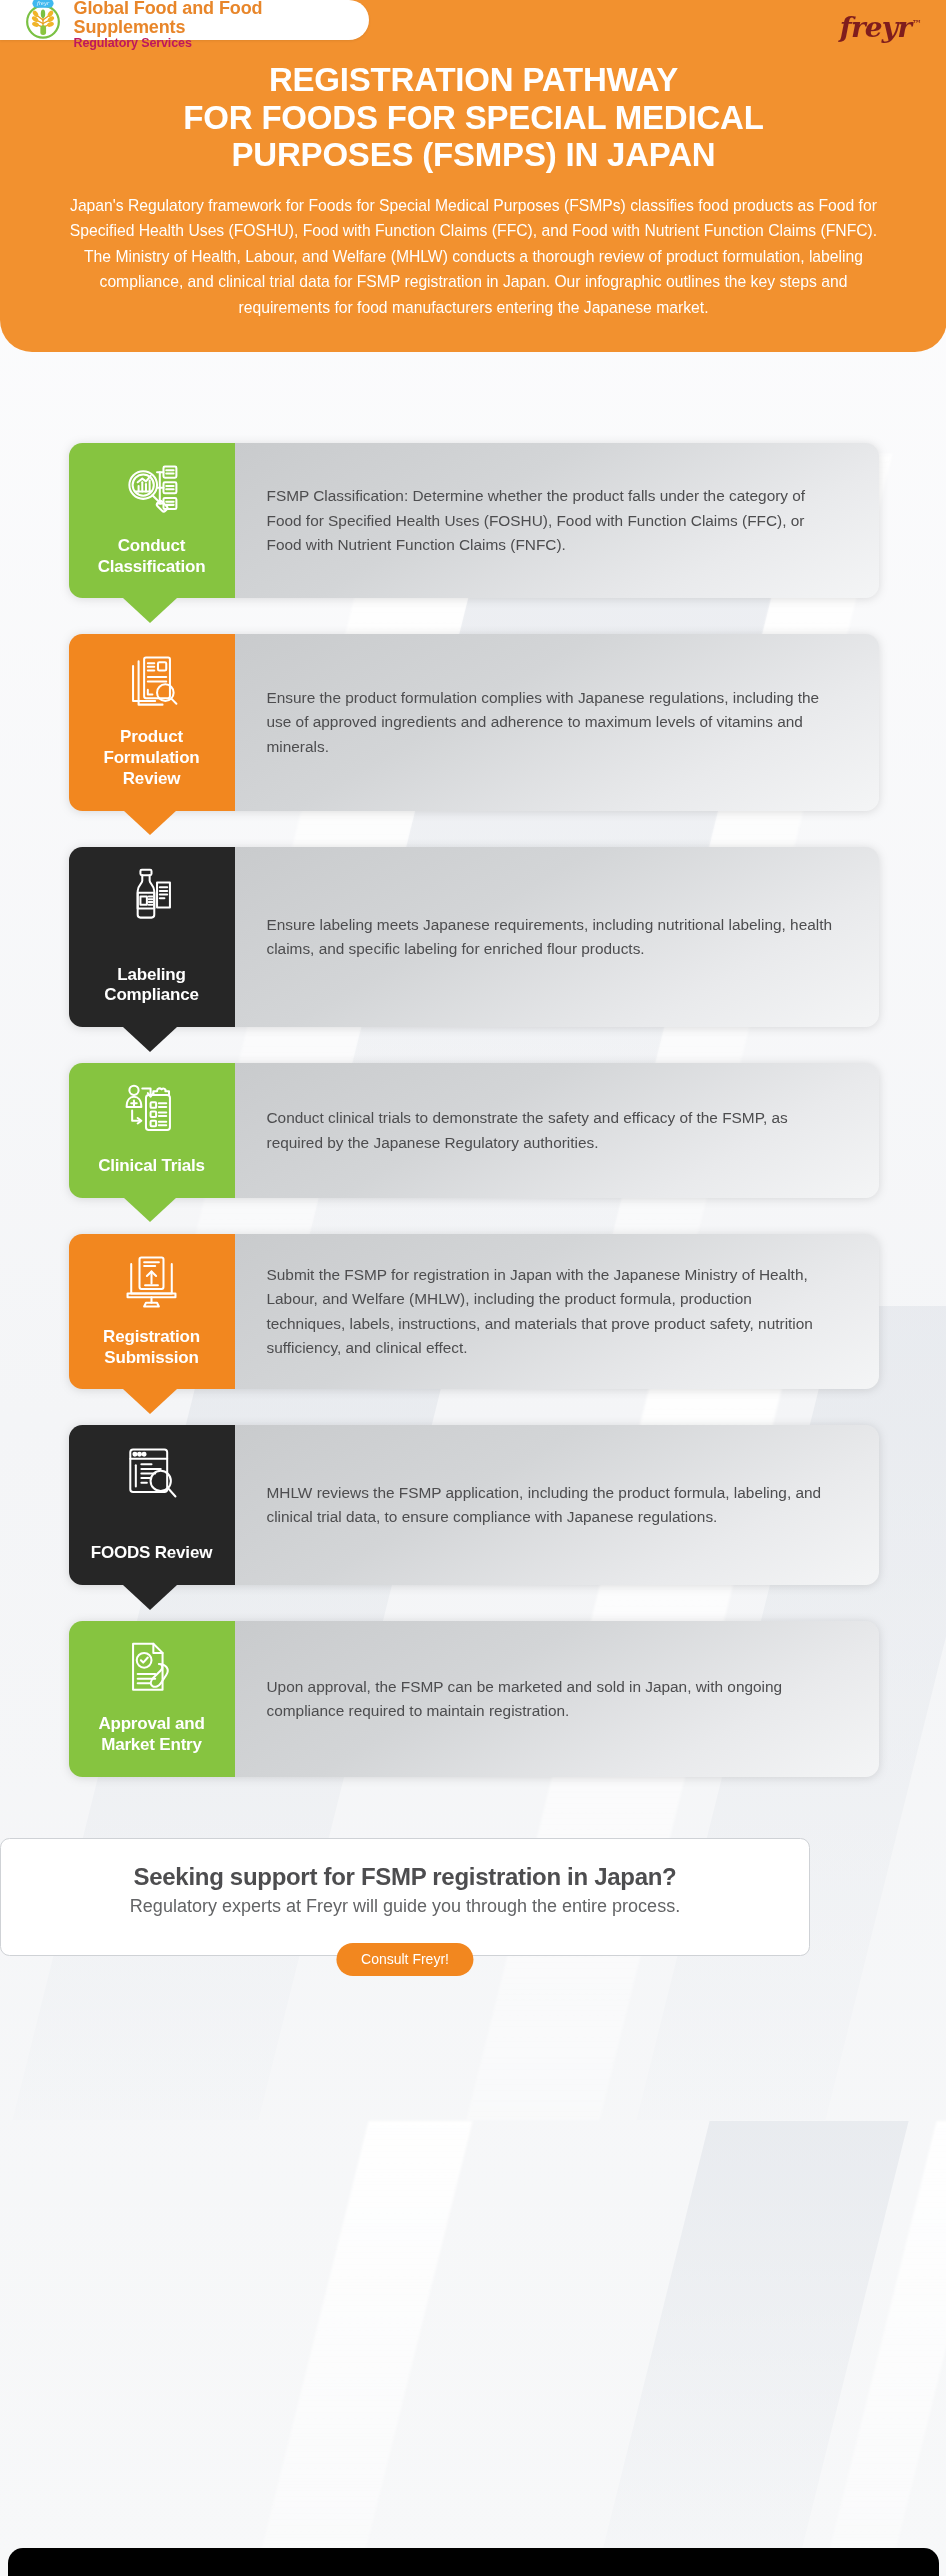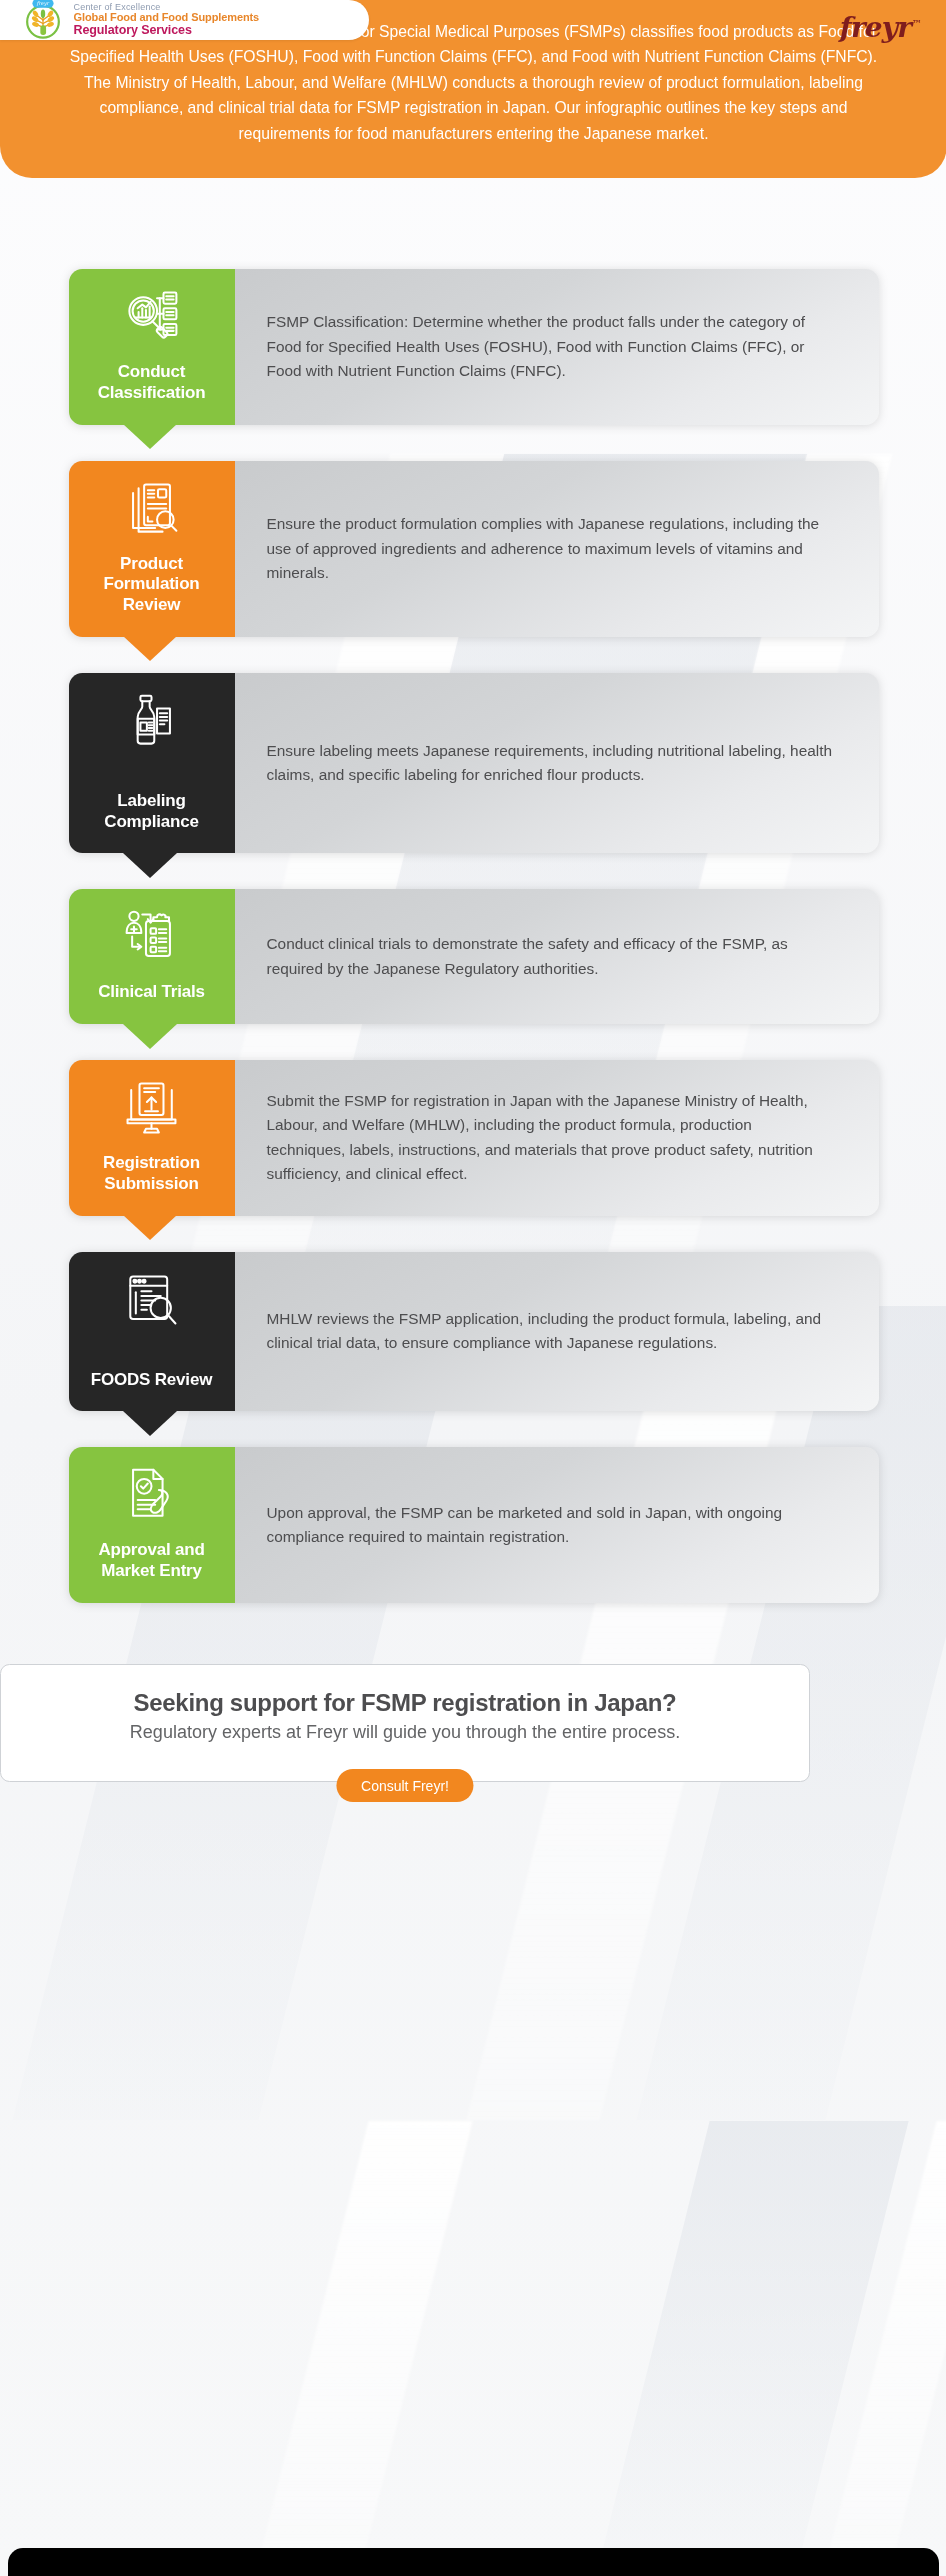--- a/index.html
+++ b/index.html
@@ -40,21 +40,21 @@
     background:#ffffff;
     border-bottom-right-radius:28px; border-top-right-radius:28px;
     height:40px; width:369px;
     display:flex; align-items:center; gap:8.5px;
     padding-left:21px;
     box-shadow:0 0.9px 2.8px rgba(0,0,0,.08);
   }
   .logo-emblem { width:44px; height:44px; position:relative; flex:0 0 auto; }
   .logo-text { display:flex; flex-direction:column; line-height:1.06; }
   .logo-coe { font-size:9px; color:#8e9bb0; letter-spacing:0.2px; }
-  .logo-main { font-size:11px; font-weight:bold; color:#e8862a; letter-spacing:-0.1px; }
+  .logo-main { font-size:18px; font-weight:bold; color:#e8862a; letter-spacing:-0.1px; }
   .logo-sub { font-size:12.5px; font-weight:bold; color:#be185d; letter-spacing:-0.1px; }
 
   .freyr-brand {
     position:absolute; right:26.5px; top:11.4px;
     color:#7f1d1d; font-size:28px; font-style:italic; font-weight:bold;
     font-family:"DejaVu Serif", serif; letter-spacing:-0.9px;
   }
   .freyr-brand sup { font-size:9.5px; font-style:normal; vertical-align:super; margin-left:0.9px; }
 
   .header-title {
@@ -210,20 +210,25 @@
         <span class="logo-coe">Center of Excellence</span>
         <span class="logo-main">Global Food and Food Supplements</span>
         <span class="logo-sub">Regulatory Services</span>
       </div>
     </div>
 
     <div class="freyr-brand">
       <span>freyr</span><sup>™</sup>
     </div>
 
+    <h1 class="header-title">
+      <span>REGISTRATION PATHWAY</span><br>
+      <span>FOR FOODS FOR SPECIAL MEDICAL</span><br>
+      <span>PURPOSES (FSMPS) IN JAPAN</span>
+    </h1>
 
     <p class="header-intro">Japan's Regulatory framework for Foods for Special Medical Purposes (FSMPs) classifies food products as Food for Specified Health Uses (FOSHU), Food with Function Claims (FFC), and Food with Nutrient Function Claims (FNFC). The Ministry of Health, Labour, and Welfare (MHLW) conducts a thorough review of product formulation, labeling compliance, and clinical trial data for FSMP registration in Japan. Our infographic outlines the key steps and requirements for food manufacturers entering the Japanese market.</p>
   </header>
 
   <section class="steps">
 
     <div class="step c-green">
       <div class="step-inner">
         <div class="step-left">
           <div class="step-icon">

